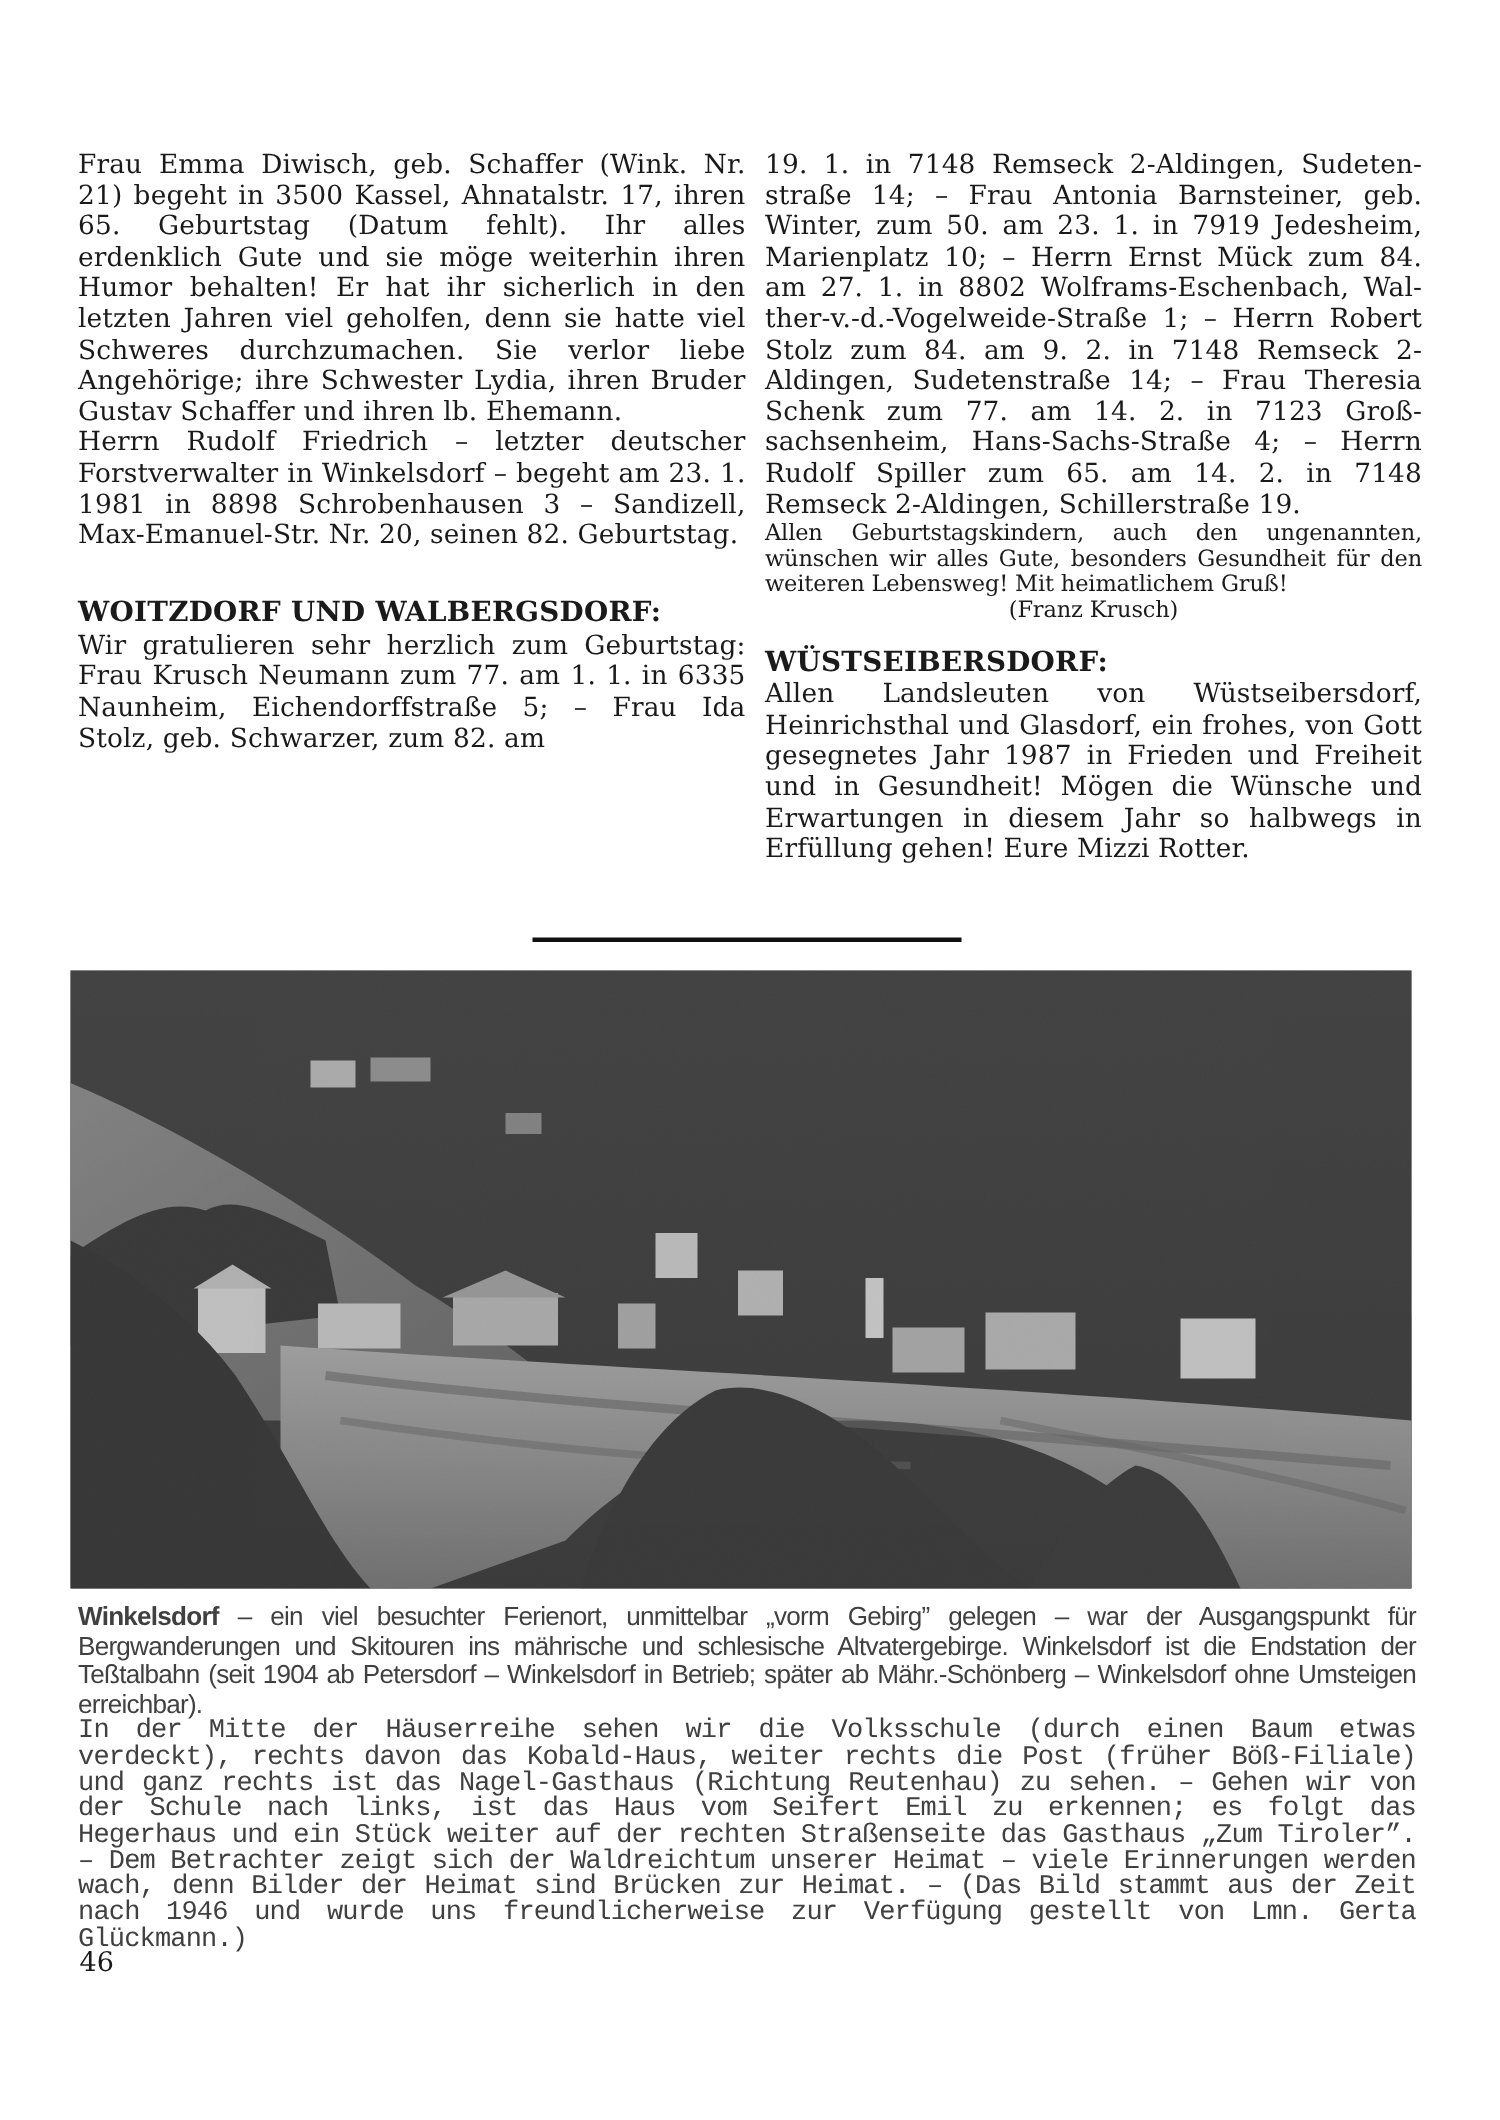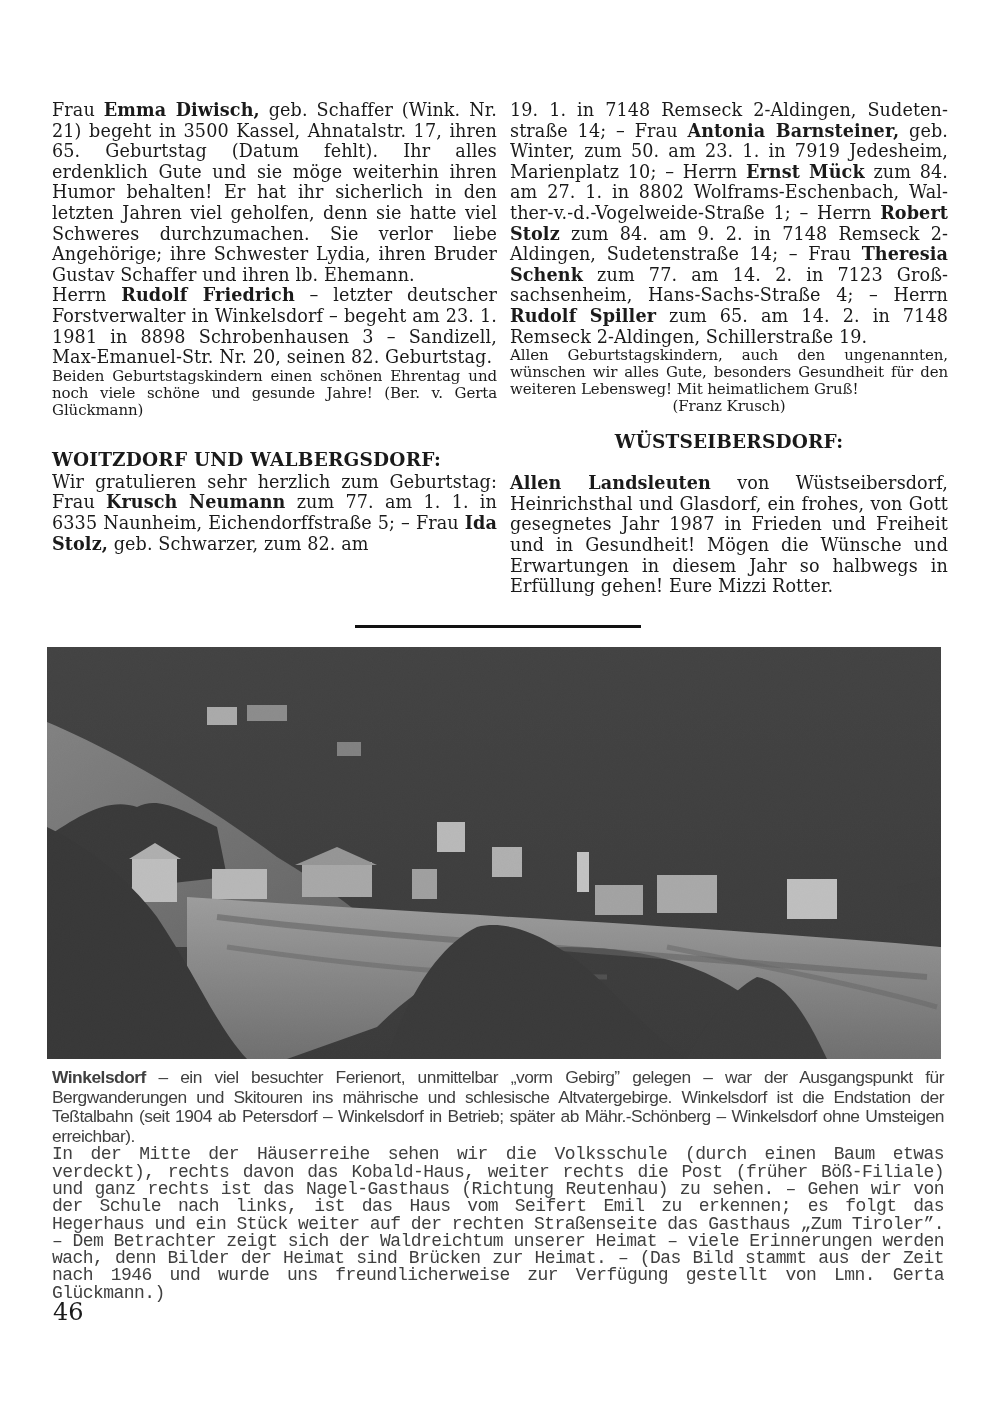--- a/index.html
+++ b/index.html
@@ -19,36 +19,36 @@
       font-size: 17.6px;
       line-height: 20.6px;
       text-align: justify;
       hyphens: manual;
       letter-spacing: 0.1px;
     }
     .col-left  { left: 52px; }
     .col-right { left: 510px; width: 438px; }
 
     .para { margin: 0; }
-    .para b { font-weight: bold; }
+    .para b { font-weight: normal; }
     .small {
       font-size: 15px;
       line-height: 17px;
       letter-spacing: -0.1px;
     }
     .section-heading {
       font-weight: bold;
       font-size: 18.5px;
       line-height: 22px;
       letter-spacing: 0.2px;
       margin-top: 30px;
       margin-bottom: 1px;
       text-align: left;
     }
-    .col-right .section-heading { margin-top: 16px; margin-bottom: 20px; text-align: center; }
+    .col-right .section-heading { margin-top: 16px; margin-bottom: 0; }
     .signature { text-align: center; }
 
     .rule {
       position: absolute;
       left: 355px; top: 625px;
       width: 286px; height: 3px;
       background: #111111;
     }
 
     .photo {
@@ -78,33 +78,32 @@
     .caption-sub {
       font-size: 18px;
       line-height: 17.3px;
       letter-spacing: -0.55px;
       font-family: Liberation Mono, monospace;
     }
 
     .page-number {
       position: absolute;
       left: 53px; top: 1298px;
-      font-size: 24px;
+      font-size: 18px;
       font-family: "DejaVu Serif", "Liberation Serif", serif;
     }
   </style>
 </head>
 <body>
 
 <div class="page">
 
   <div class="col col-left">
     <p class="para"><span>Frau </span><b>Emma Diwisch,</b><span> geb. Schaffer (Wink. Nr. 21) begeht in 3500 Kassel, Ahnatalstr. 17, ihren 65. Geburtstag (Datum fehlt). Ihr alles erdenklich Gute und sie möge weiterhin ih­ren Humor behalten! Er hat ihr sicherlich in den letzten Jahren viel geholfen, denn sie hatte viel Schweres durchzumachen. Sie ver­lor liebe Angehörige; ihre Schwester Lydia, ihren Bruder Gustav Schaffer und ihren lb. Ehemann.</span></p>
     <p class="para"><span>Herrn </span><b>Rudolf Friedrich</b><span> – letzter deutscher Forstverwalter in Winkelsdorf – begeht am 23. 1. 1981 in 8898 Schrobenhausen 3 – Sandi­zell, Max-Emanuel-Str. Nr. 20, seinen 82. Ge­burtstag.</span></p>
-    <p class="para small">Beiden Geburtstagskindern einen schönen Ehren­tag und noch viele schöne und gesunde Jahre! (Ber. v. Gerta Glückmann)</p>
 
     <h2 class="section-heading">WOITZDORF UND WALBERGSDORF:</h2>
     <p class="para"><span>Wir gratulieren sehr herzlich zum Geburts­tag: Frau </span><b>Krusch Neumann</b><span> zum 77. am 1. 1. in 6335 Naunheim, Eichendorffstraße 5; – Frau </span><b>Ida Stolz,</b><span> geb. Schwarzer, zum 82. am</span></p>
   </div>
 
   <div class="col col-right">
     <p class="para"><span>19. 1. in 7148 Remseck 2-Aldingen, Sudeten­straße 14; – Frau </span><b>Antonia Barnsteiner,</b><span> geb. Winter, zum 50. am 23. 1. in 7919 Jedesheim, Marienplatz 10; – Herrn </span><b>Ernst Mück</b><span> zum 84. am 27. 1. in 8802 Wolframs-Eschenbach, Wal­ther-v.-d.-Vogelweide-Straße 1; – Herrn </span><b>Ro­bert Stolz</b><span> zum 84. am 9. 2. in 7148 Remseck 2-Aldingen, Sudetenstraße 14; – Frau </span><b>There­sia Schenk</b><span> zum 77. am 14. 2. in 7123 Groß­sachsenheim, Hans-Sachs-Straße 4; – Herrn </span><b>Rudolf Spiller</b><span> zum 65. am 14. 2. in 7148 Remseck 2-Aldingen, Schillerstraße 19.</span></p>
     <p class="para small">Allen Geburtstagskindern, auch den ungenannten, wünschen wir alles Gute, besonders Gesundheit für den weiteren Lebensweg! Mit heimatlichem Gruß!</p>
     <p class="para small signature">(Franz Krusch)</p>
 

